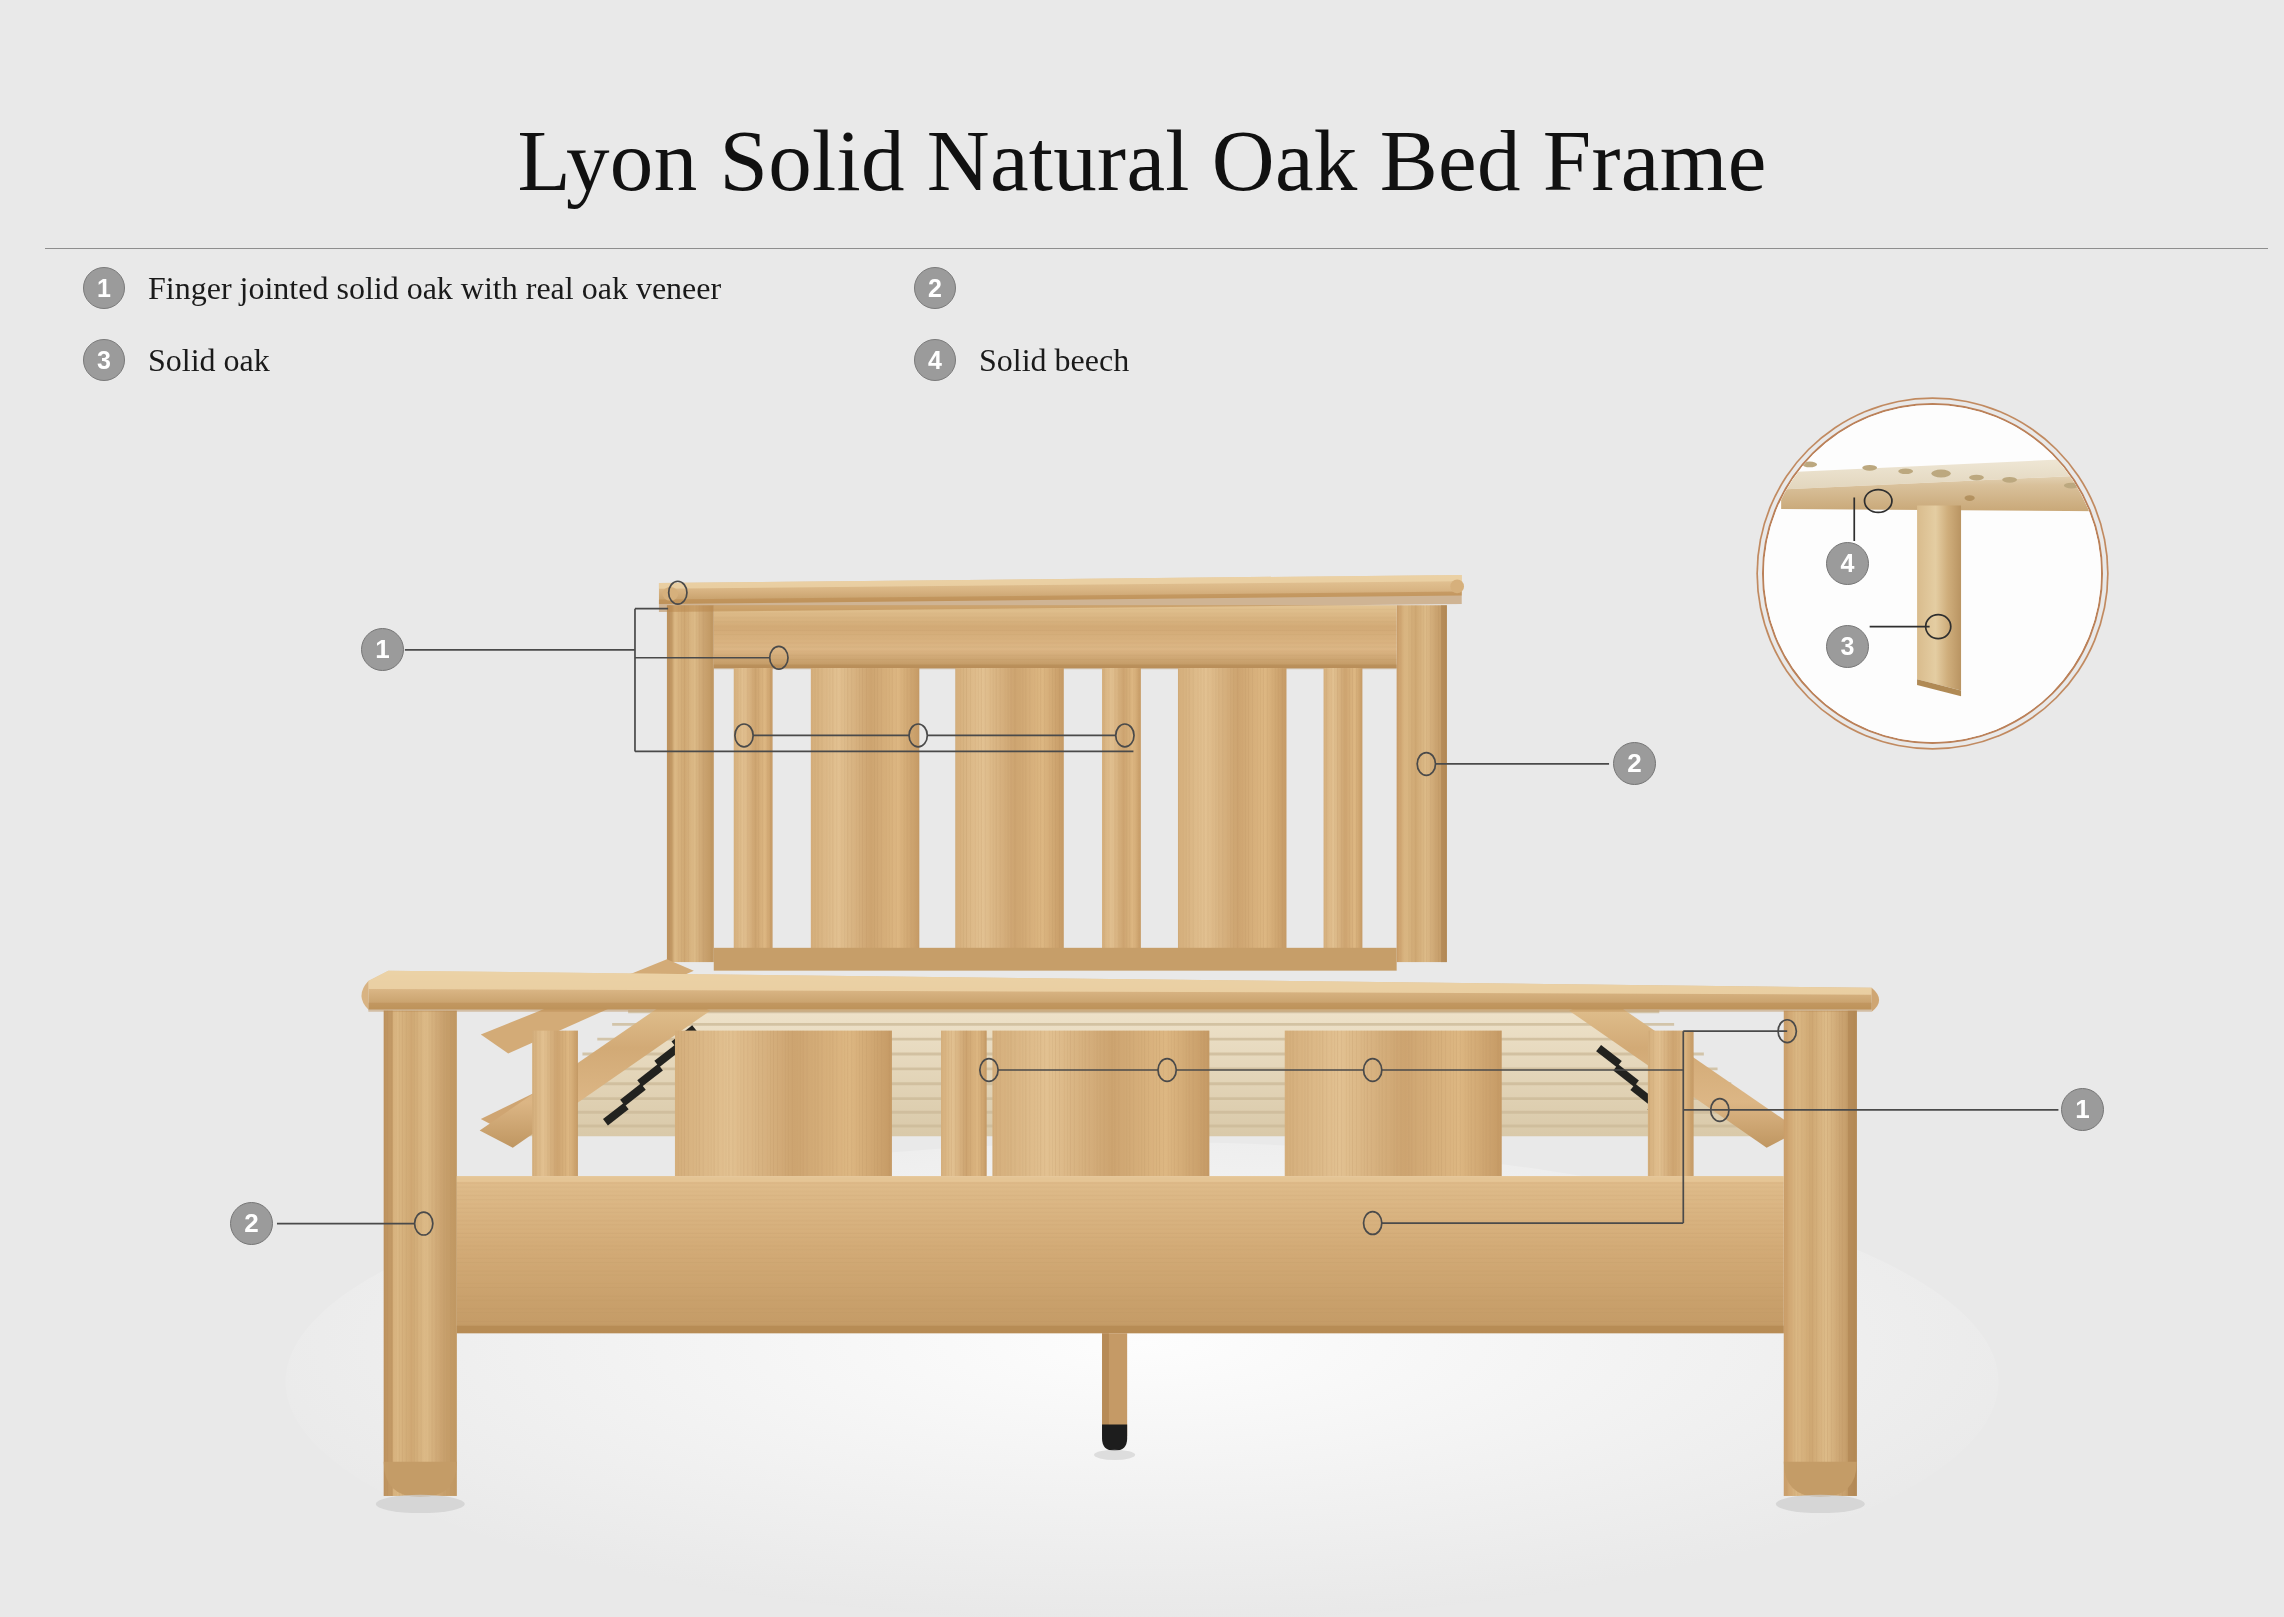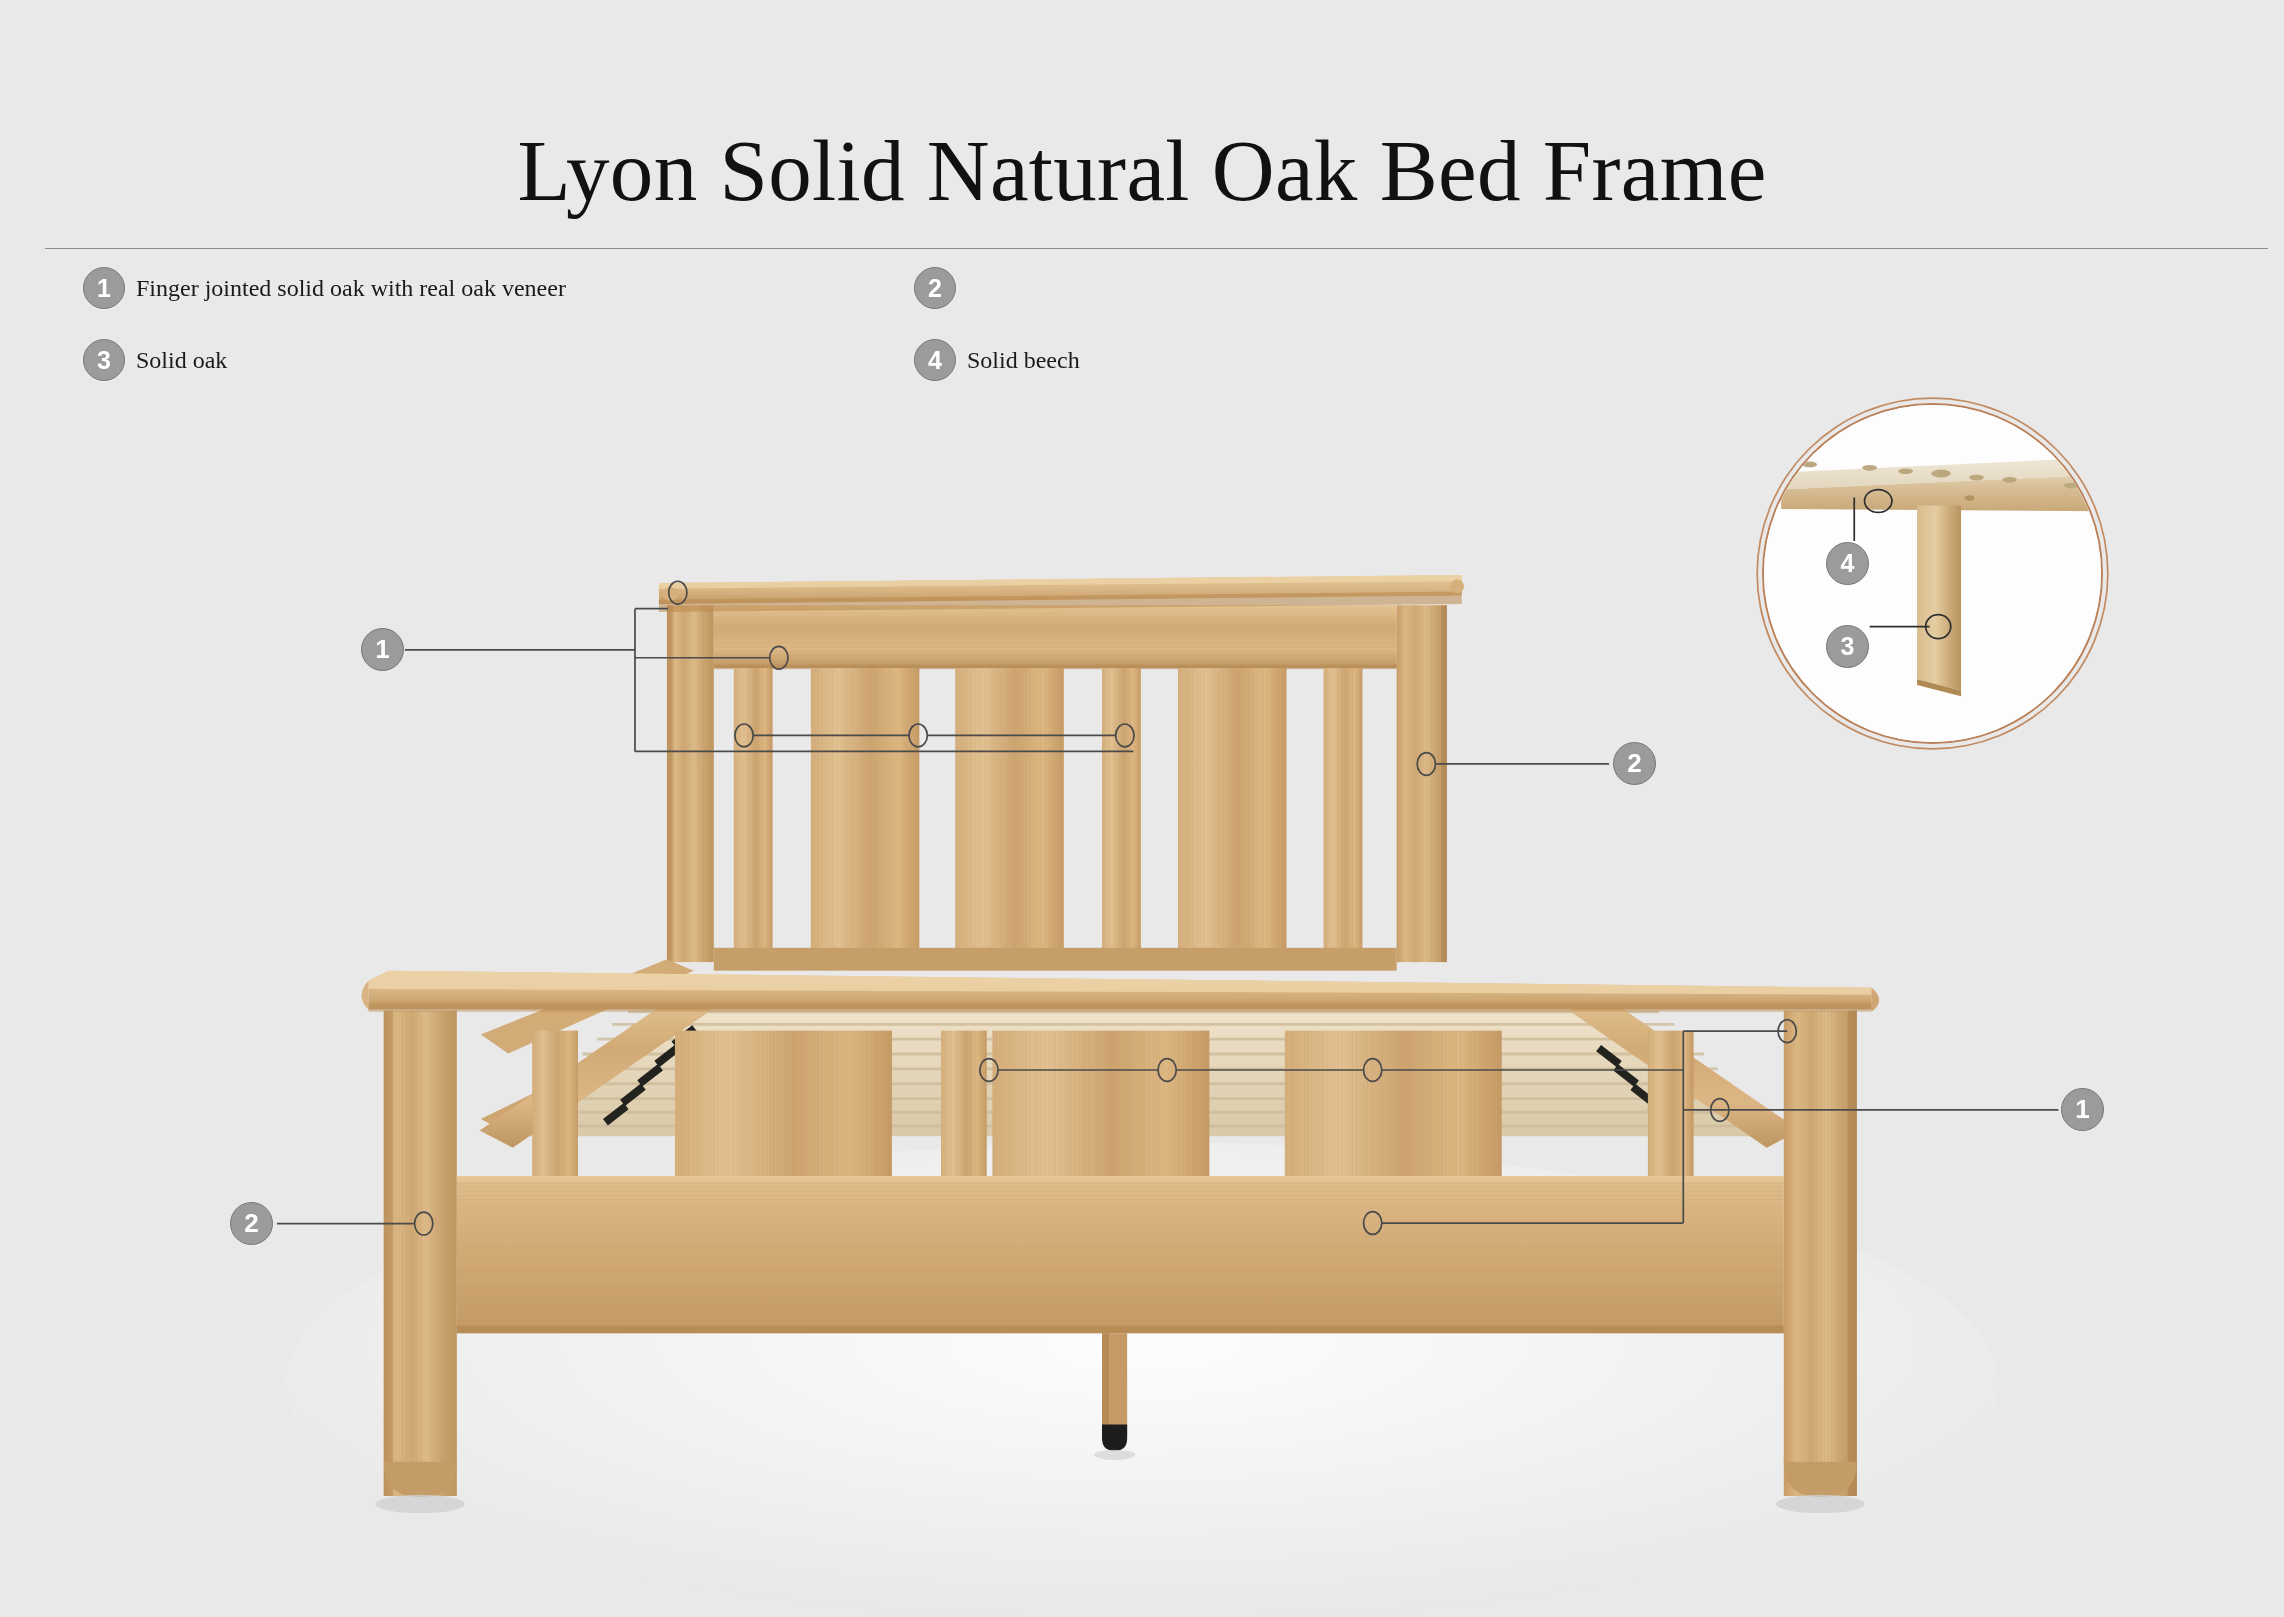--- a/index.html
+++ b/index.html
@@ -7,21 +7,21 @@
     width:2284px;height:1617px;
     background:#e9e9e9;
     font-family:"Liberation Serif", serif;
     overflow:hidden;
     position:relative;
   }
   #stage{position:absolute;inset:0;width:2284px;height:1617px;}
 
   
   .page-title{
-    position:absolute;left:0;top:127px;width:2284px;
+    position:absolute;left:0;top:117px;width:2284px;
     text-align:center;
     font-family:"Liberation Serif", serif;
     font-size:87px;line-height:1.0;
     color:#111111;font-weight:400;letter-spacing:0.3px;
   }
   .divider{
     position:absolute;left:45px;top:248px;width:2223px;height:1.1px;
     background:#8e8e8e;
   }
 
@@ -34,21 +34,21 @@
   .lg-4{left:914px;top:72px;}
   .badge{
     width:42px;height:42px;border-radius:50%;
     background:#9b9b9b;border:1.1px solid #7a7a7a;
     display:flex;align-items:center;justify-content:center;
     color:#ffffff;font-family:"Liberation Sans",sans-serif;
     font-size:25px;font-weight:700;line-height:1;
     box-sizing:border-box;flex:none;
   }
   .legend-text{
-    margin-left:11px;font-size:24px;color:#1a1a1a;
+    margin-left:23px;font-size:32px;color:#1a1a1a;
     font-family:"Liberation Serif", serif;white-space:nowrap;
   }
 
   
   .callout{
     position:absolute;width:43px;height:43px;border-radius:50%;
     background:#9b9b9b;border:1.1px solid #767676;
     display:flex;align-items:center;justify-content:center;
     color:#ffffff;font-family:"Liberation Sans",sans-serif;
     font-size:26px;font-weight:700;box-sizing:border-box;

